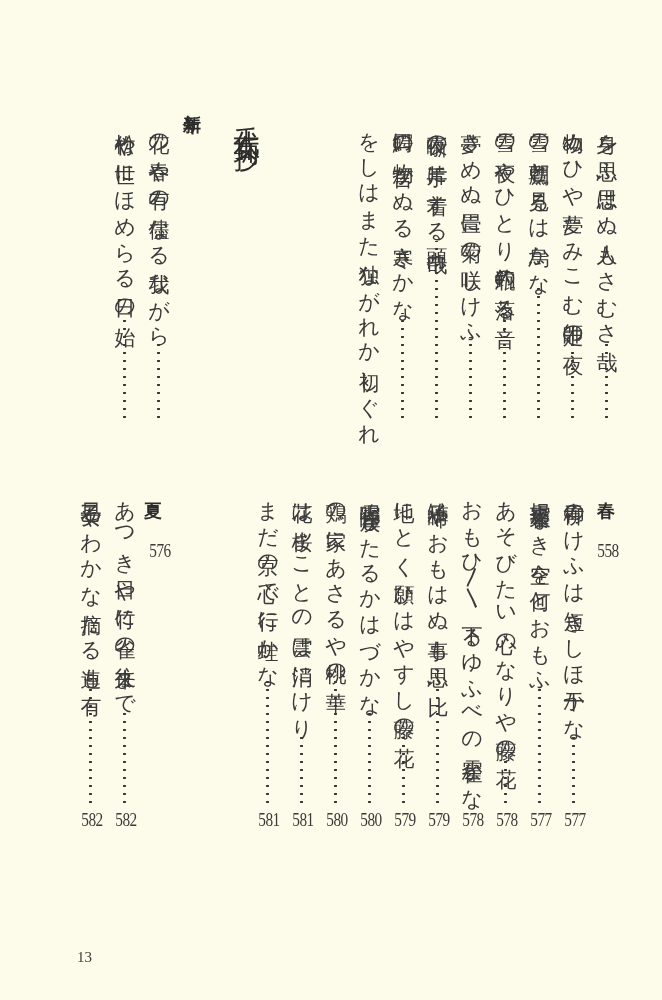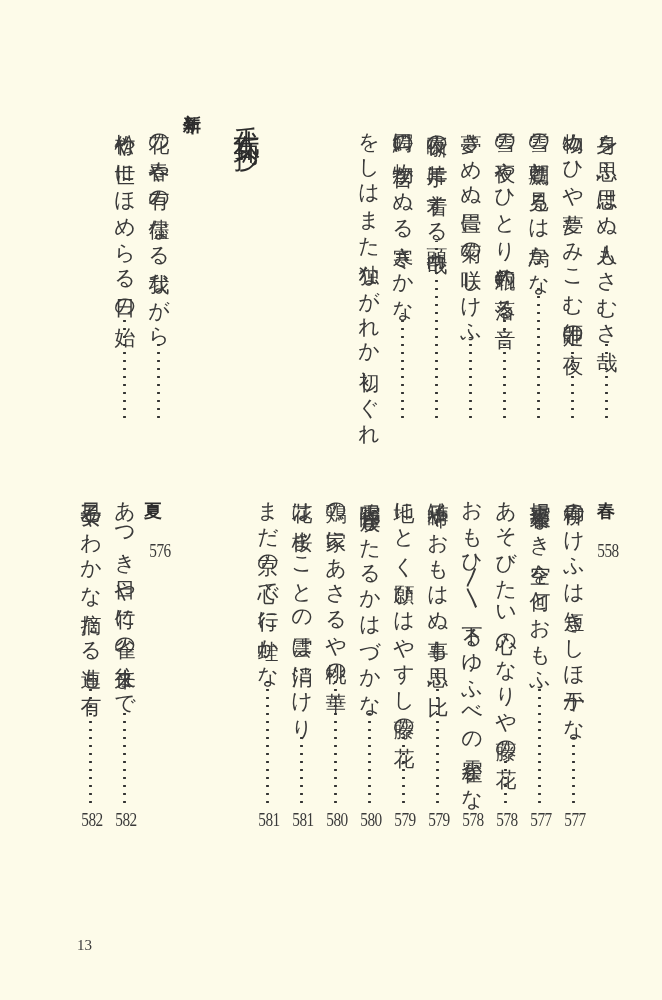--- a/index.html
+++ b/index.html
@@ -52,20 +52,21 @@
     font-weight: bold;
     font-size: 18px; line-height: 1;
     letter-spacing: 1px;
     color: #2c2c2c;
   }
   .folio {
     position: absolute;
     font-family: "Liberation Serif", serif;
     font-size: 15px;
     color: #3a3a3a;
+    margin-top: 12px;
   }
 </style>
 </head>
 <body>
 
 <div>
   <div class="entry" style="left:594px; top:117px;">
     <div class="leader" style="height:306px;"></div>
     <div class="text">身を思ふ思はぬ人もさむさ哉</div>
     <div class="page" style="top:424px;">558</div>

